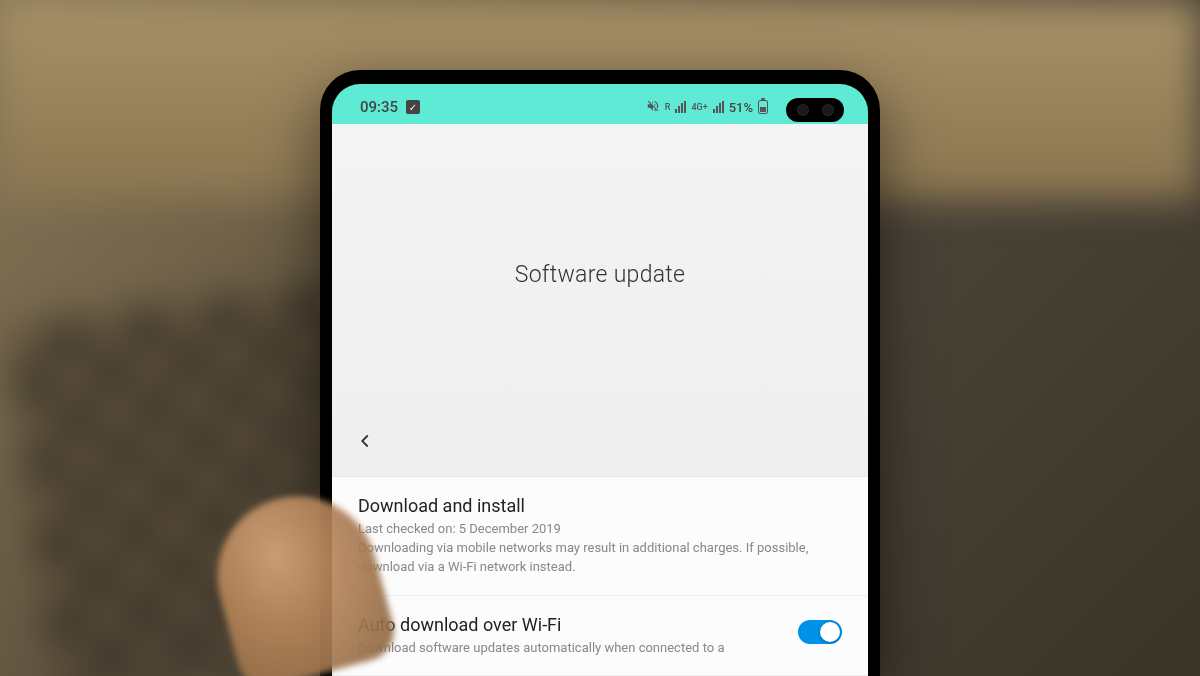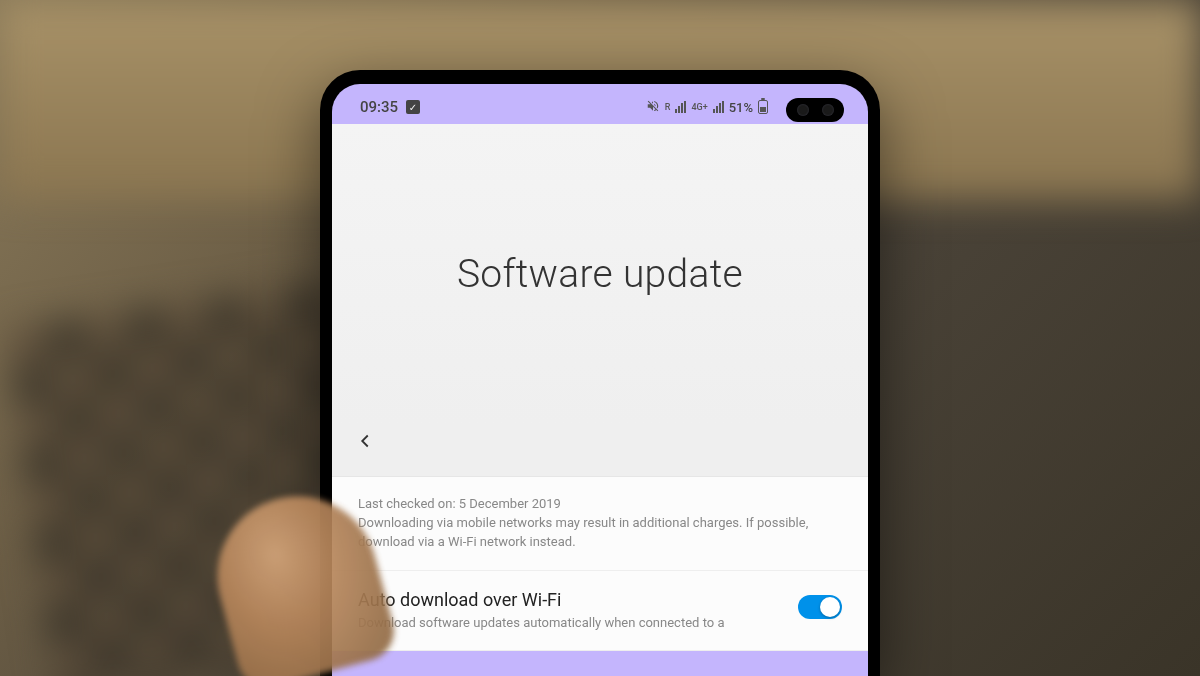--- a/index.html
+++ b/index.html
@@ -38,21 +38,21 @@
     position: relative;
     z-index: 1;
     width: 560px;
     margin-top: 70px;
     background: #000;
     border-radius: 40px 40px 0 0;
     padding: 14px 12px 0 12px;
     box-shadow: 0 20px 60px rgba(0,0,0,0.5);
   }
   .screen {
-    background: #c4b5fd;
+    background: #5eead4;
     border-radius: 28px 28px 0 0;
     height: 592px;
     overflow: hidden;
     position: relative;
   }
   .camera-cutout {
     position: absolute;
     top: 14px;
     right: 24px;
     width: 58px;
@@ -141,21 +141,21 @@
     color: #555;
   }
   .header-area {
     height: 300px;
     display: flex;
     align-items: center;
     justify-content: center;
     background: linear-gradient(180deg, #f4f4f4 0%, #efefef 100%);
   }
   .page-title {
-    font-size: 39px;
+    font-size: 23px;
     font-weight: 300;
     color: #333;
     letter-spacing: 0.3px;
   }
   .back-row {
     padding: 6px 22px 18px 22px;
     background: #efefef;
   }
   .back-btn {
     font-size: 24px;
@@ -279,20 +279,21 @@
         <svg width="22" height="22" viewBox="0 0 24 24" fill="none" stroke="#333" stroke-width="2">
             <polyline points="15 18 9 12 15 6"></polyline>
           </svg>
       </span>
     </div>
 
     <div class="content">
 
       <div class="item">
         <div class="item-text">
+          <div class="item-title">Download and install</div>
           <div class="item-sub">Last checked on: 5 December 2019</div>
           <div class="item-sub">Downloading via mobile networks may result in additional charges. If possible, download via a Wi-Fi network instead.</div>
         </div>
       </div>
 
       <div class="item">
         <div class="item-text">
           <div class="item-title">Auto download over Wi-Fi</div>
           <div class="item-sub">Download software updates automatically when connected to a</div>
         </div>

